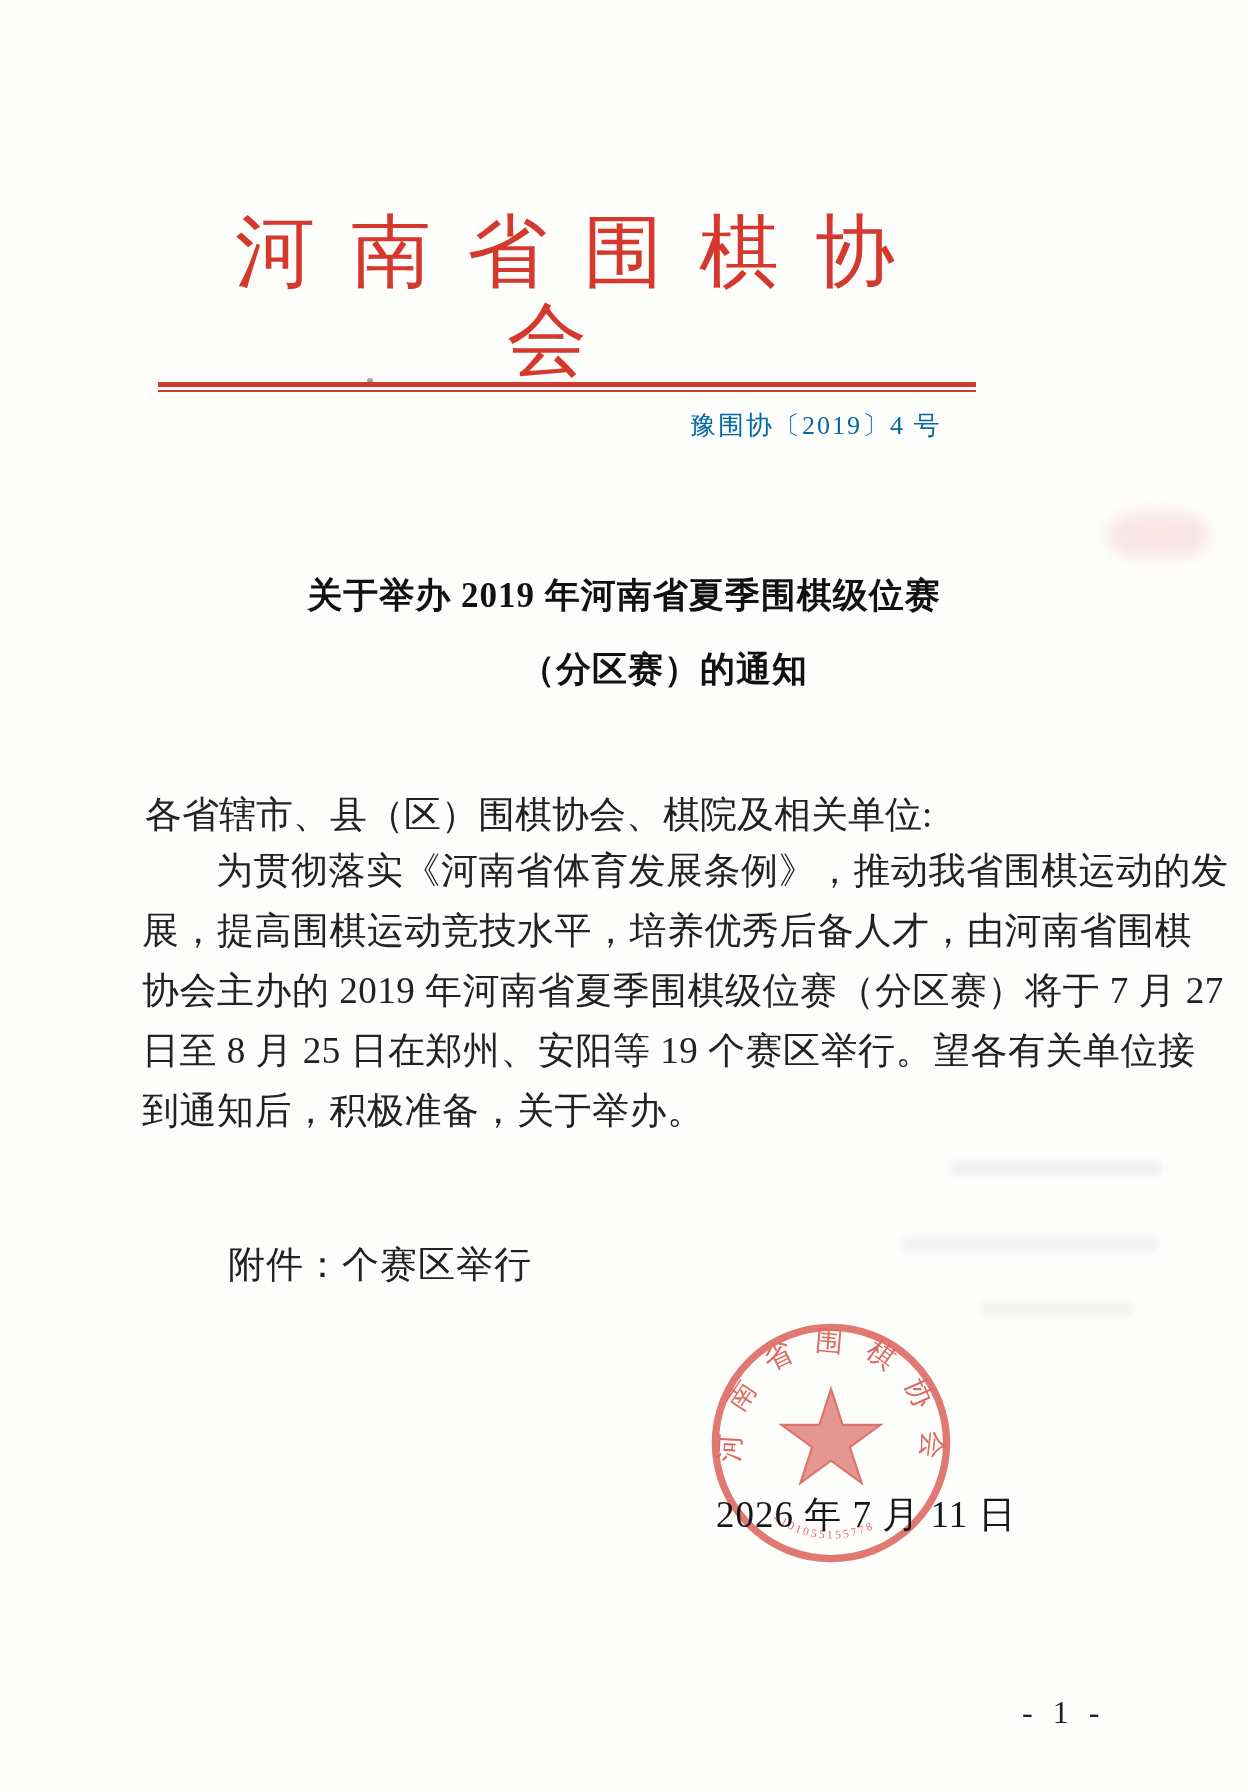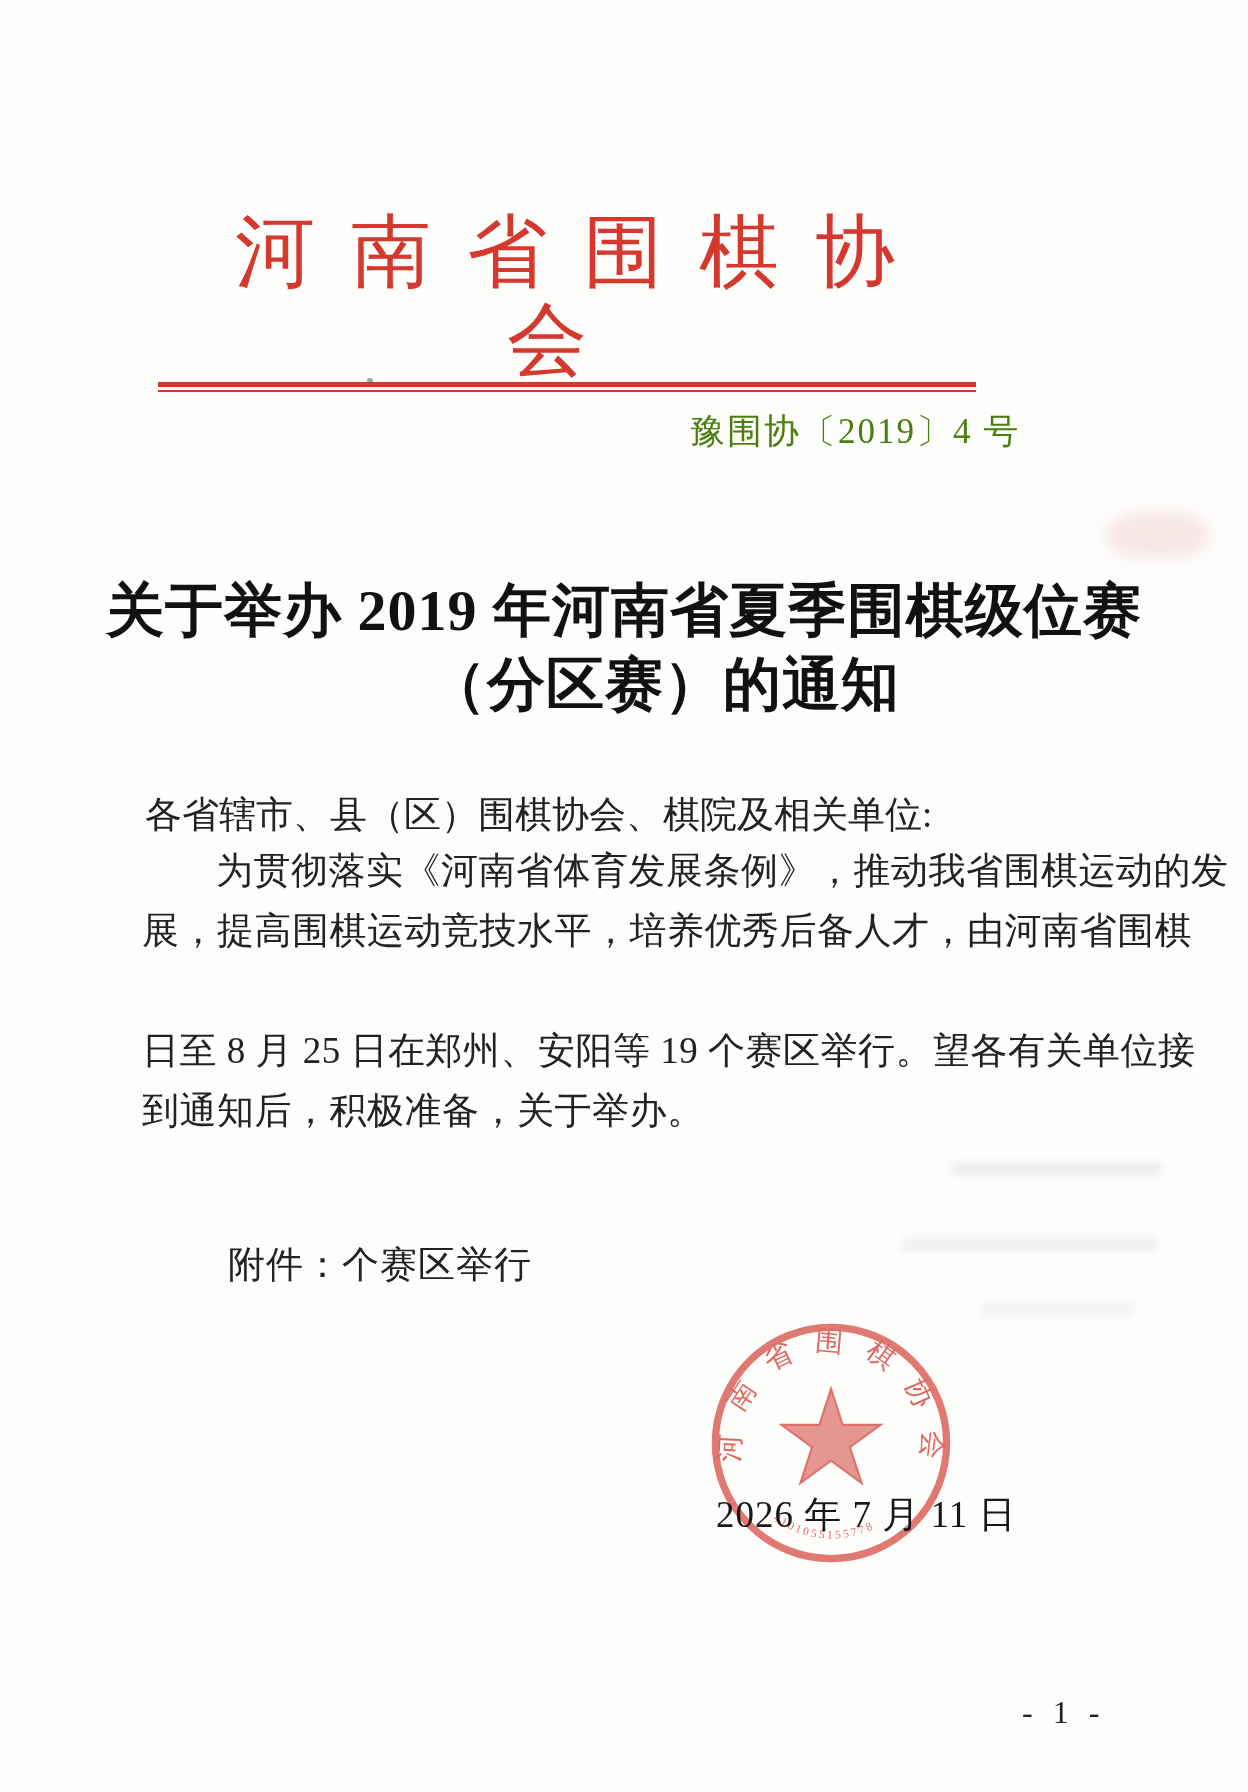--- a/index.html
+++ b/index.html
@@ -25,28 +25,28 @@
   .header-rule {
     position:absolute; top:382px; left:158px; width:818px; height:11px;
   }
   .header-rule .rule-thick { height:5px; background:#d5392e; }
   .header-rule .rule-gap   { height:3px; }
   .header-rule .rule-thin  { height:2px; background:#d5392e; }
 
   
   .doc-number {
     position:absolute; top:408px; left:690px;
-    font-size:35px; letter-spacing:2px; color:#4d7c0f;
+    font-size:26px; letter-spacing:2px; color:#0369a1;
   }
 
   
   .doc-title-1, .doc-title-2 {
     position:absolute; left:0; width:1248px;
     text-align:center; font-weight:700; color:#111;
-    font-size:58px; letter-spacing:1px;
+    font-size:35px; letter-spacing:1px;
   }
   .doc-title-1 { top:572px; }
   .doc-title-2 { top:646px;margin-left:40px; }
 
   
   .salutation {
     position:absolute; top:782px; left:145px;
     font-size:37px; color:#222;margin-top:8px;
   }
   .body-line {
@@ -117,20 +117,21 @@
 
   <div class="doc-number">豫围协〔2019〕4 号</div>
 
   <div class="doc-title-1">关于举办 2019 年河南省夏季围棋级位赛</div>
   <div class="doc-title-2">（分区赛）的通知</div>
 
   <div class="salutation">各省辖市、县（区）围棋协会、棋院及相关单位:</div>
 
   <div class="body-line indent bl-0">为贯彻落实《河南省体育发展条例》，推动我省围棋运动的发</div>
   <div class="body-line bl-1">展，提高围棋运动竞技水平，培养优秀后备人才，由河南省围棋</div>
+  <div class="body-line bl-2">协会主办的 2019 年河南省夏季围棋级位赛（分区赛）将于 7 月 27</div>
   <div class="body-line bl-3">日至 8 月 25 日在郑州、安阳等 19 个赛区举行。望各有关单位接</div>
   <div class="body-line bl-4">到通知后，积极准备，关于举办。</div>
 
   <div class="attachment-line">附件：个赛区举行</div>
 
   <div class="seal-wrap">
     <svg width="250" height="250" viewBox="0 0 240 240">
       <circle cx="120" cy="120" r="111" fill="none" stroke="#d8564c" stroke-width="7" opacity="0.9"></circle>
       <path d="M120,68 L131.2,102.6 L167.6,102.5 L138.1,123.9 L149.4,158.5
                L120,137 L90.6,158.5 L101.9,123.9 L72.4,102.5 L108.8,102.6 Z" fill="#e2827b" stroke="#d8564c" stroke-width="2" opacity="0.95"></path>

